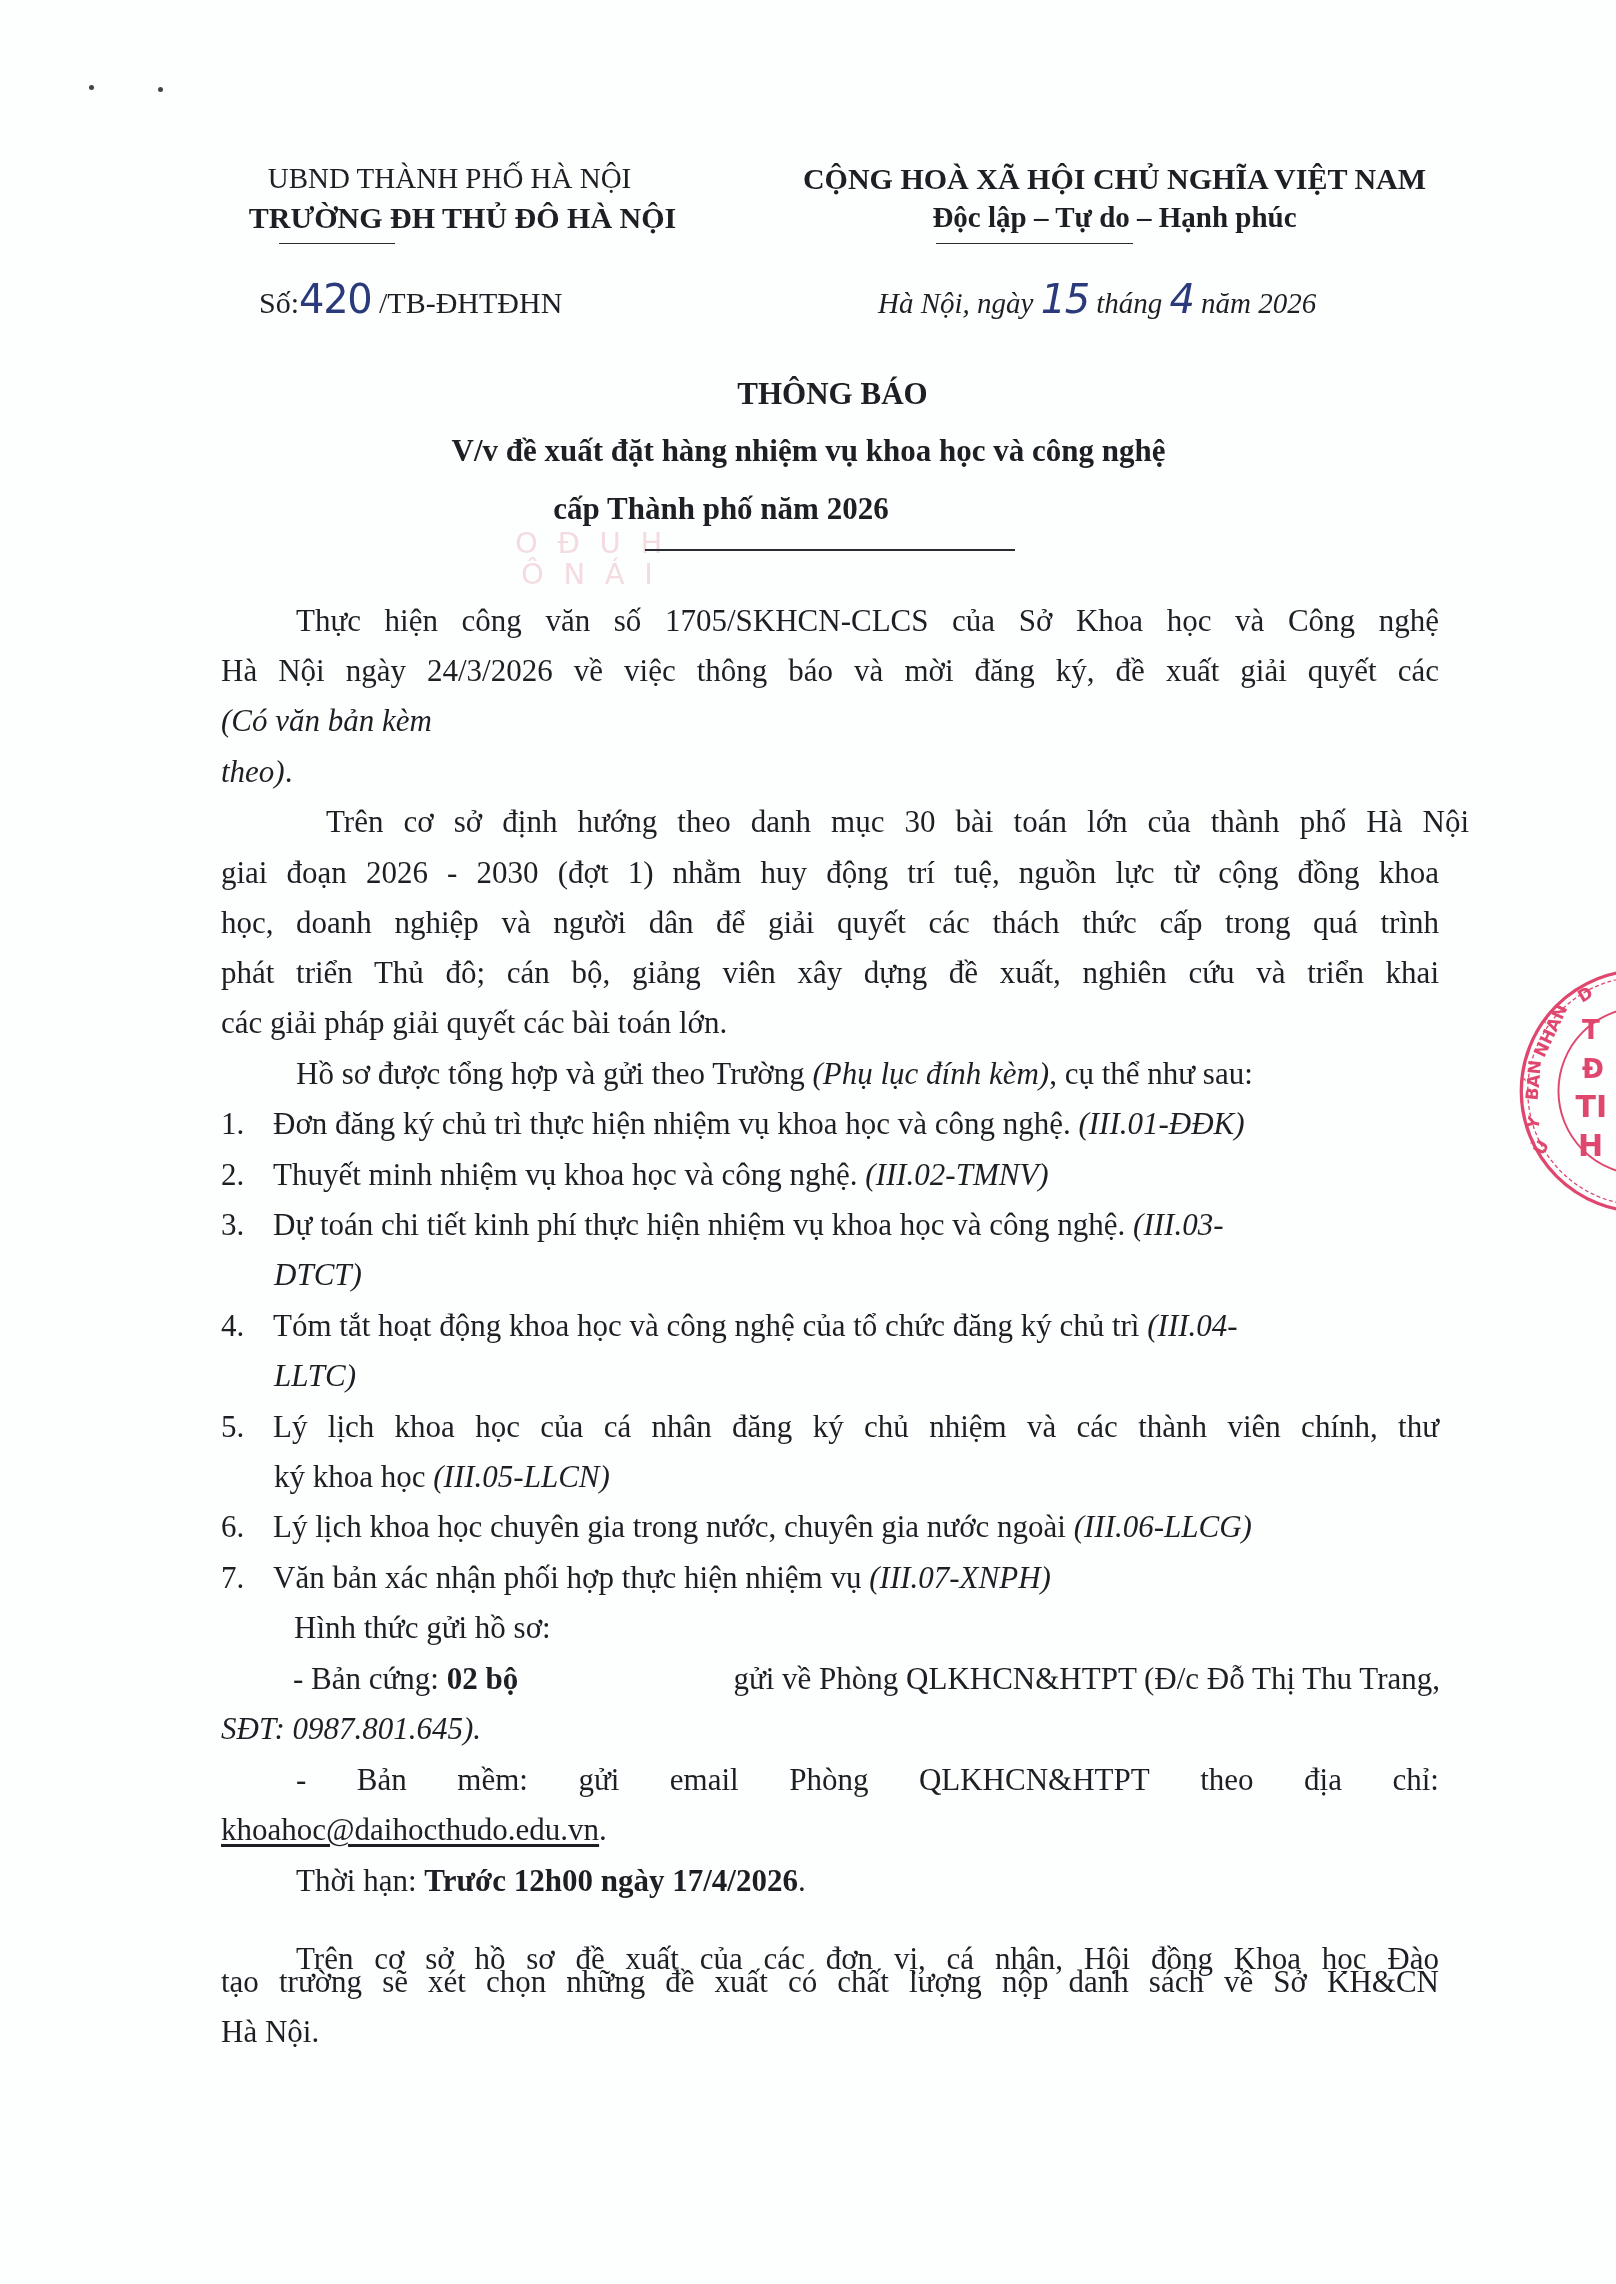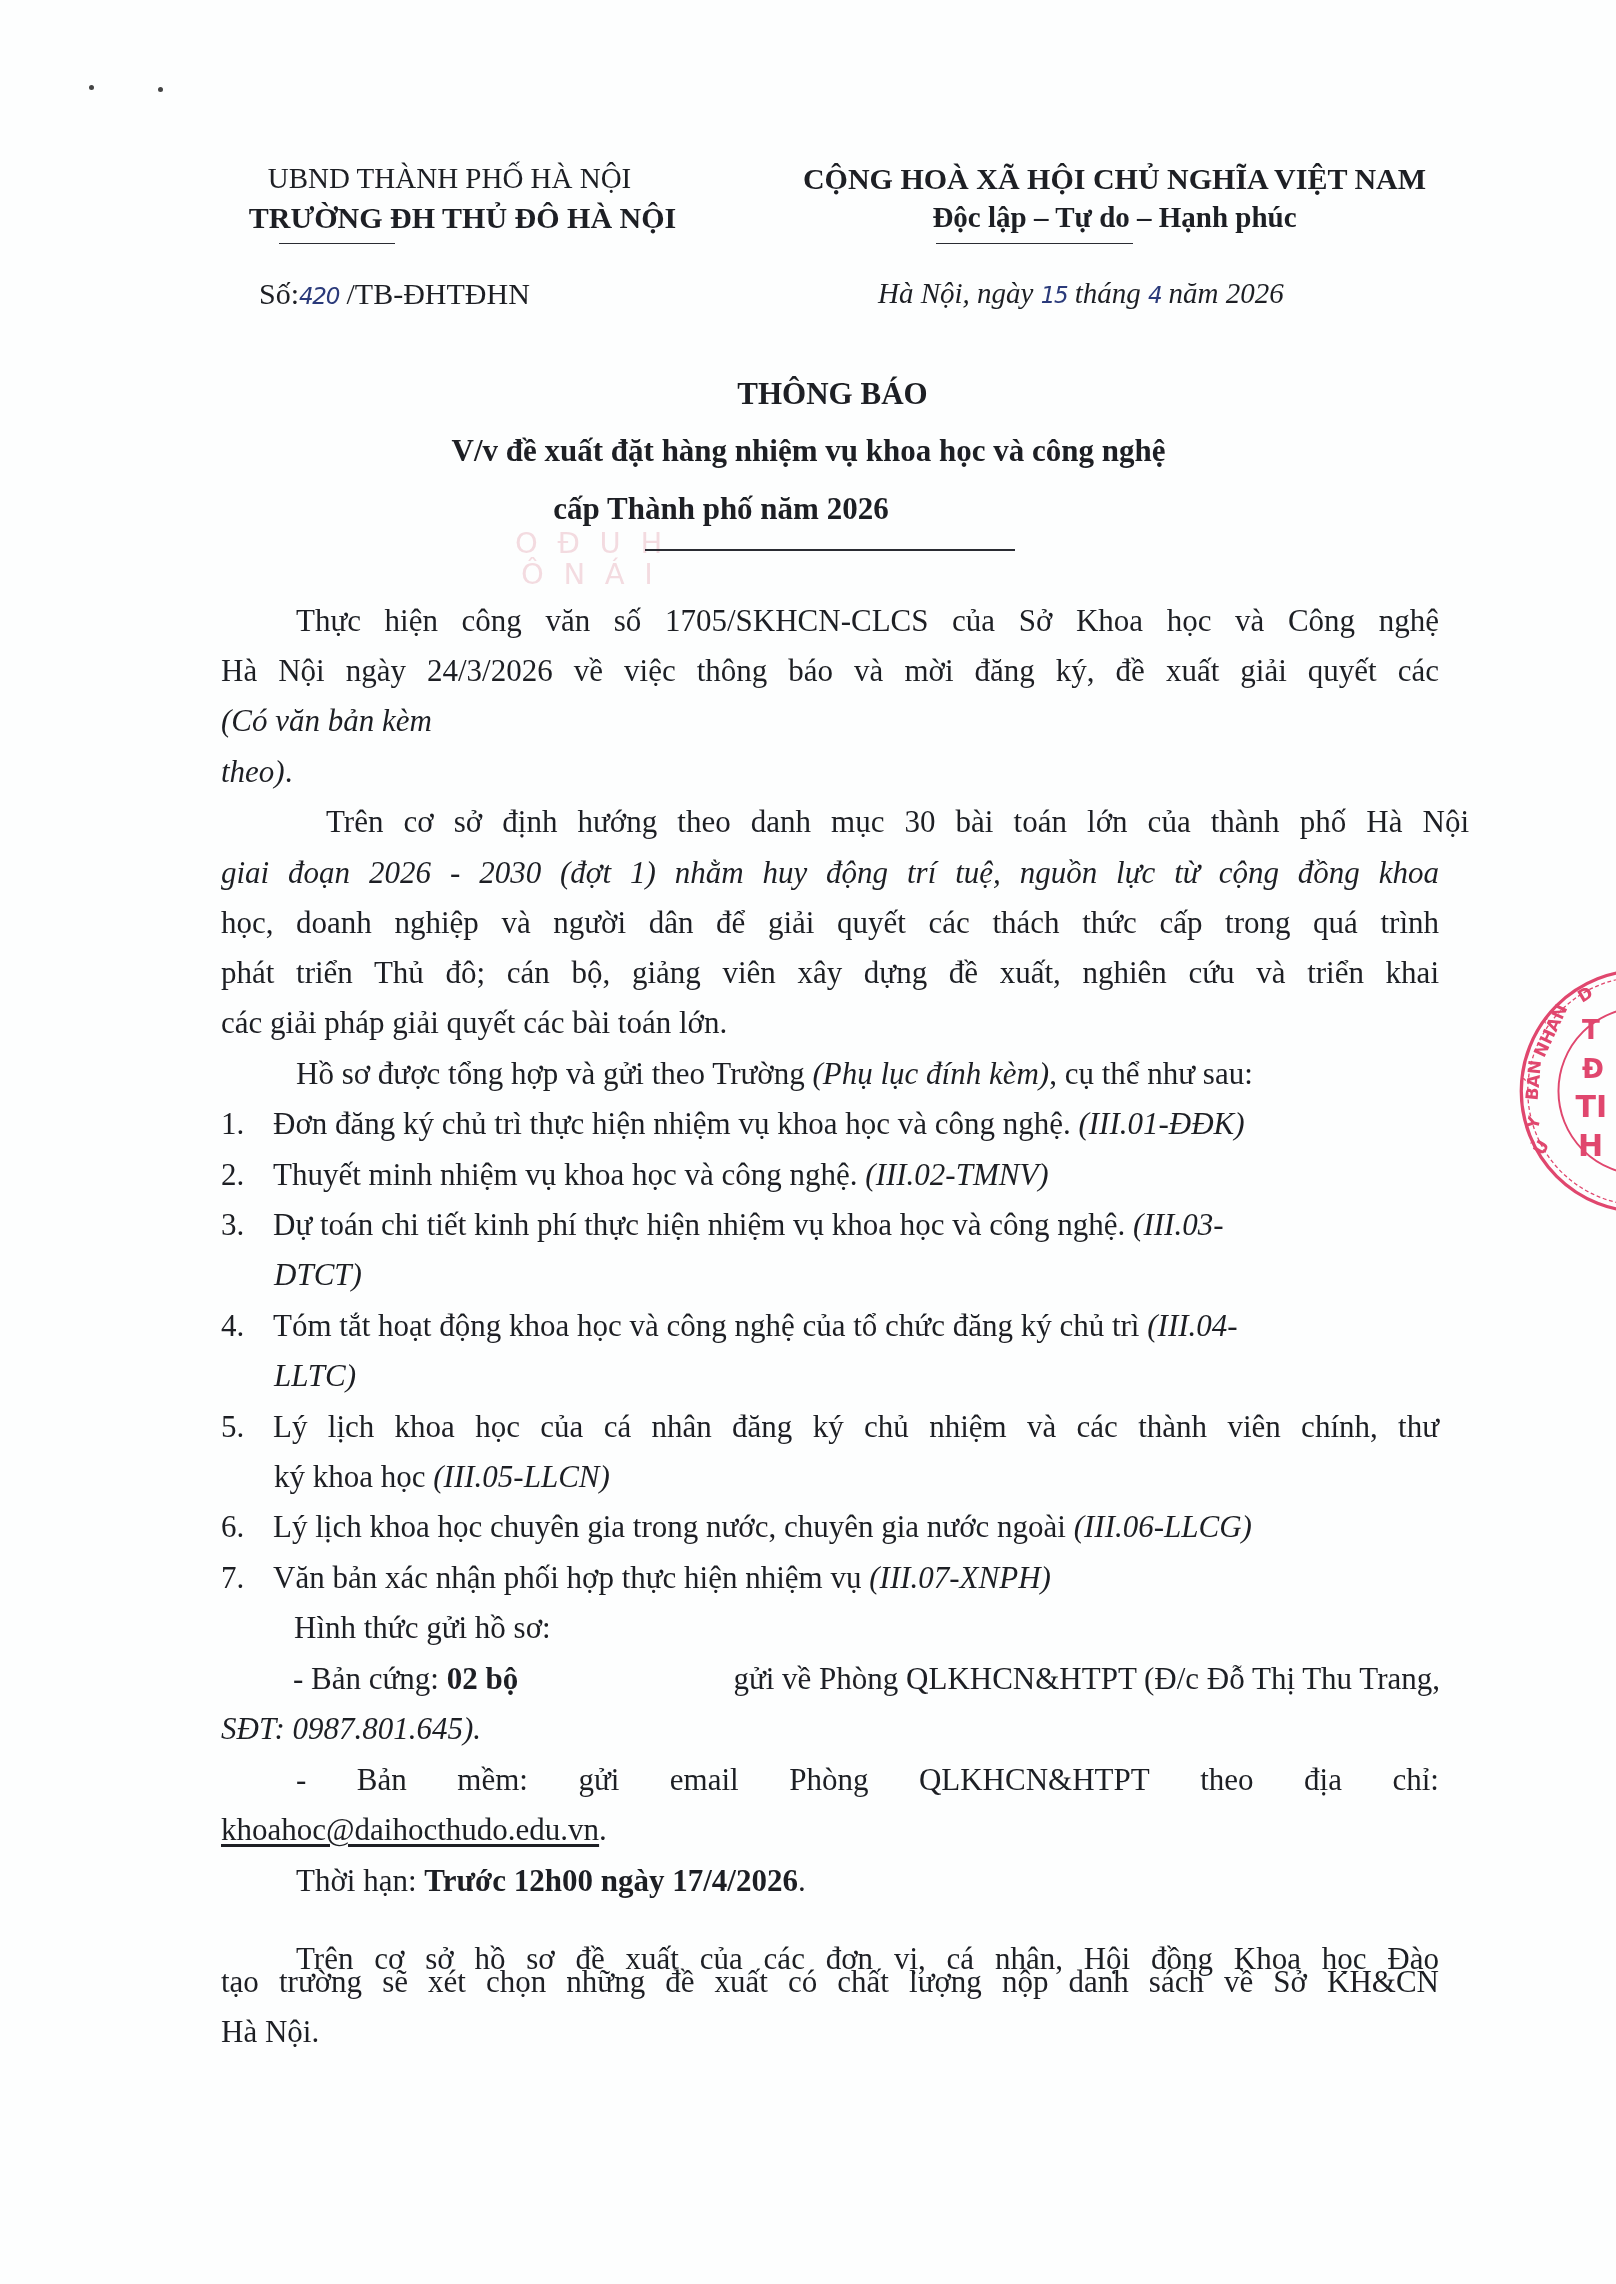--- a/index.html
+++ b/index.html
@@ -8,21 +8,21 @@
     background: #fdfefe;
     position: relative; overflow: hidden;
     font-family: "Liberation Serif", "DejaVu Serif", serif;
     color: #1d1f24;
   }
   .abs { position: absolute; white-space: nowrap; }
   .f46 { font-size: 31px; line-height: 1; }
   .b { font-weight: bold; }
   .i { font-style: italic; }
   .center { text-align: center; }
-  .hand { font-family: "DejaVu Sans", sans-serif; font-style: italic; font-weight: normal; color: #2a3a7a; font-size: 23px; letter-spacing: -1.3px; }
+  .hand { font-family: "DejaVu Sans", sans-serif; font-weight: normal; color: #2a3a7a; font-size: 40px; letter-spacing: -1.3px; }
   .rule { position: absolute; height: 2px; background: #2a2c33; }
   .justify { text-align: justify; text-align-last: justify; white-space: normal; }
   .scan-dot { position: absolute; width: 5.2px; height: 5.2px; border-radius: 50%; background: #444; }
   .stamp { position: absolute; }
   .faint { position: absolute; color: rgba(200,60,90,0.18); font-family: "DejaVu Sans", sans-serif; font-size: 29px; letter-spacing: 5.2px; }
   a.email { color: #1d1f24; text-decoration: underline; text-underline-offset: 3.9px; }
 </style>
 </head>
 <body>
 
@@ -63,21 +63,21 @@
   <div class="abs f46" style="left:221px;width:1218px;top:705px;display:flex;justify-content:space-between;">
       <span class="i">(Có văn bản kèm</span>
   </div>
   <div class="abs f46" style="left:221px;top:756px;">
     <span class="i">theo)</span><span>.</span>
   </div>
 </div>
 
 <div>
   <div class="abs f46 justify" style="left:296px;width:1143px;top:806px;margin-left:30px;">Trên cơ sở định hướng theo danh mục 30 bài toán lớn của thành phố Hà Nội</div>
-  <div class="abs f46 justify" style="left:221px;width:1218px;top:857px;font-style:italic;">giai đoạn 2026 - 2030 (đợt 1) nhằm huy động trí tuệ, nguồn lực từ cộng đồng khoa</div>
+  <div class="abs f46 justify" style="left:221px;width:1218px;top:857px;">giai đoạn 2026 - 2030 (đợt 1) nhằm huy động trí tuệ, nguồn lực từ cộng đồng khoa</div>
   <div class="abs f46 justify" style="left:221px;width:1218px;top:907px;">học, doanh nghiệp và người dân để giải quyết các thách thức cấp trong quá trình</div>
   <div class="abs f46 justify" style="left:221px;width:1218px;top:957px;">phát triển Thủ đô; cán bộ, giảng viên xây dựng đề xuất, nghiên cứu và triển khai</div>
   <div class="abs f46" style="left:221px;top:1007px;">các giải pháp giải quyết các bài toán lớn.</div>
 </div>
 
 <div class="abs f46" style="left:296px;width:1143px;top:1058px;display:flex;">
   <span style="white-space:pre;">Hồ sơ được tổng hợp và gửi theo Trường </span>
     <span class="i">(Phụ lục đính kèm)</span>
     <span style="white-space:pre;">, cụ thể như sau:</span>
 </div>

